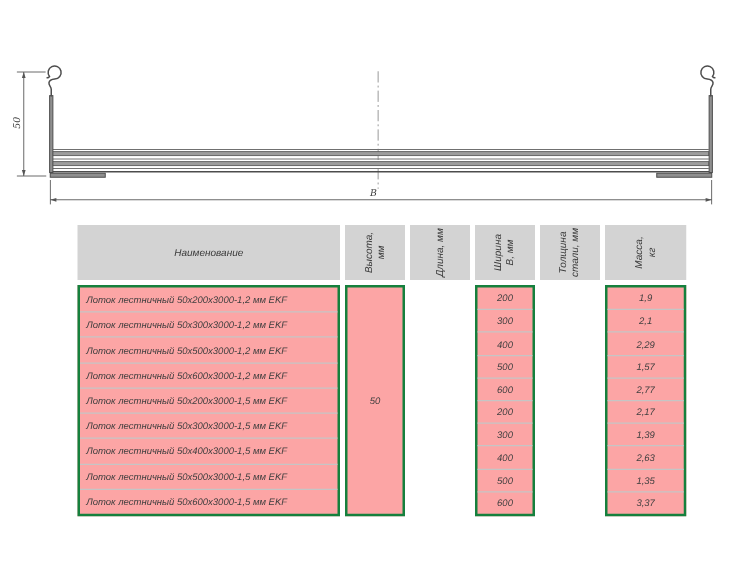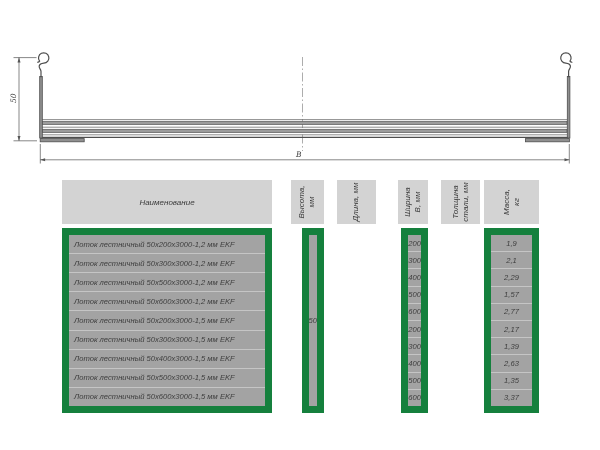--- a/index.html
+++ b/index.html
@@ -6,32 +6,32 @@
   .canvas {
     position:relative; width:600px; height:450px; background:#ffffff;
     font-family:"Liberation Sans", sans-serif; overflow:hidden;
   }
   svg.drawing { position:absolute; left:0; top:0; }
 
   
   .spec-table { position:absolute; left:62px; top:180px; display:flex; gap:4px; }
   .col { display:flex; flex-direction:column;font-style:italic; }
   .col-name  { width:210px; }
-  .col-sm    { width:48px;align-items:flex-end; }
-  .col-mass  { width:55px; }
+  .col-sm    { width:48px; }
+  .col-mass  { width:65px; }
   .th {
     height:44px; background:#d3d3d3; display:flex; align-items:center; justify-content:center;
     color:#3a3a3a; font-size:8px; text-align:center;
   }
   .rot-inner {
     transform:rotate(-90deg); white-space:pre-line; line-height:1.25; text-align:center;
   }
   .tbody {
-    margin-top:4px; height:185px; box-sizing:border-box; border:7px solid #15803d;
-    background:#a3a3a3; display:flex; flex-direction:column;
+    margin-top:4px; height:185px; box-sizing:border-box; border:2px solid #15803d;
+    background:#fca5a5; display:flex; flex-direction:column;
   }
   .trow {
     flex:1; display:flex; align-items:center; justify-content:center;
     font-size:7.6px; color:#3e3e3e; border-bottom:1px solid #c5c5c5; box-sizing:border-box;
     white-space:nowrap; overflow:hidden;
   }
   .trow:last-child { border-bottom:none; }
   .trow.name { justify-content:flex-start; padding-left:5px; }
   .merged { flex:1; display:flex; align-items:center; justify-content:center;
     font-size:7.6px; color:#3e3e3e; box-sizing:border-box; }

